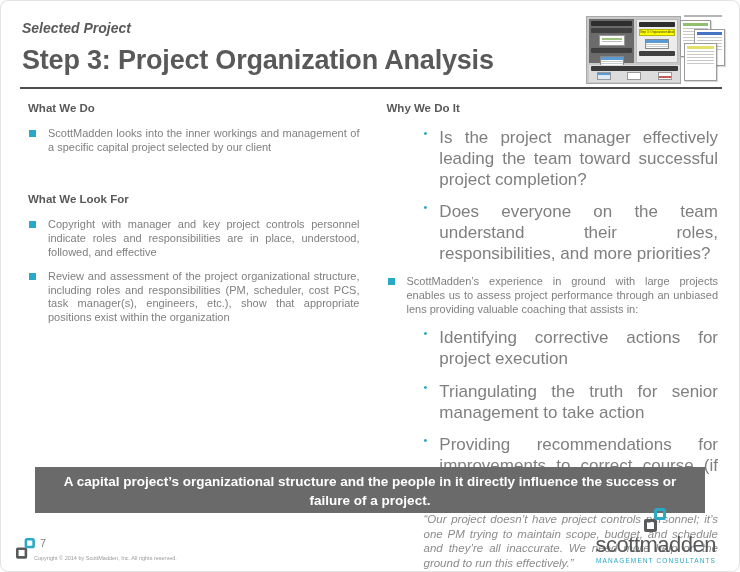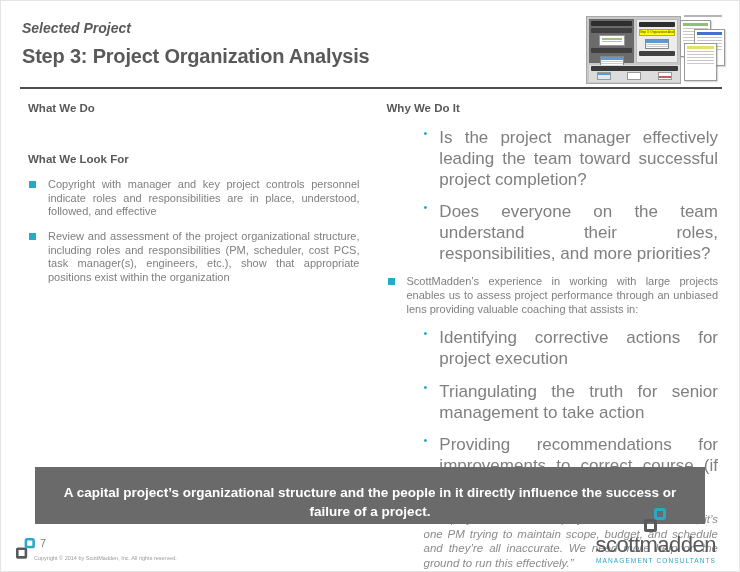--- a/index.html
+++ b/index.html
@@ -1,26 +1,26 @@
 <!DOCTYPE html>
 <html><head>
 <meta charset="utf-8">
 <style>
   * { margin:0; padding:0; box-sizing:border-box; }
   html,body { background:#fff; }
   body { font-family:"Liberation Sans", sans-serif; }
   .slide {
     position:relative; width:740px; height:572px; background:#fff;
-    overflow:hidden; box-shadow: inset 0 0 0 1px #e4e4e4;
+    overflow:hidden; box-shadow: inset 0 0 0 1px #e4e4e4; border-radius: 8px;
   }
 
   
   .header { position:absolute; left:22px; top:20px; right:22px; }
   .eyebrow { font-size:14px; font-weight:bold; font-style:italic; color:#595959; }
-  .title   { font-size:20px; font-weight:bold; color:#595959; margin-top:9px; letter-spacing:-0.2px; }
+  .title   { font-size:27px; font-weight:bold; color:#595959; margin-top:9px; letter-spacing:-0.2px; }
   .title-rule { position:absolute; left:20px; right:18px; top:87px; height:2px; background:#4d4d4d; }
 
   
   .thumb { position:absolute; right:10px; top:13px; width:144px; height:73px; background:#fff; }
   .t-frame { position:absolute; left:0; top:3px; width:95px; height:68px; background:#c9c9c9; border:1px solid #a8a8a8; }
   .t-left  { position:absolute; left:2px; top:2px; width:45px; height:44px; background:#6b6b6b; }
   .t-right { position:absolute; left:49px; top:2px; width:42px; height:44px; background:#ececec; border:1px solid #bbb; }
   .t-bar { height:5px; margin:2px 2px 0 2px; background:#404040; border-radius:1px; }
   .t-bar.dk { background:#2e2e2e; }
   .t-card { width:26px; height:11px; background:#fdfdfd; border:1px solid #999; margin:2px auto 0 auto; }
@@ -59,21 +59,21 @@
   .bullet p { font-size:11px; line-height:1.24; color:#7f7f7f; text-align:justify; }
   .subbullet { display:flex; margin:0 0 11px 37px; }
   .subbullet .dot { flex:0 0 auto; color:#29a9c8; font-size:11px; line-height:1.24; margin-right:12px; }
   .subbullet p { font-size:17px; line-height:1.24; color:#7f7f7f; text-align:justify; }
   .quote { margin:15px 0 0 37px; font-size:11.5px; line-height:1.28; font-style:italic;
            color:#8c8c8c; text-align:justify; }
 
   
   .banner { position:absolute; left:35px; right:35px; top:467px; background:#6a6a6a;
             color:#fff; font-weight:bold; font-size:13.5px; line-height:19px;
-            text-align:center; padding:16px 12px 3px 12px; min-height:42px;
+            text-align:center; padding:5px 12px 3px 12px; min-height:42px;
             display:flex; align-items:center; justify-content:center; }
 
   
   .page-mark { position:absolute; left:16px; top:538px; width:24px; height:24px; }
   .page-num { position:absolute; left:40px; top:537px; font-size:11px; color:#808080; }
   .copyright { position:absolute; left:34px; top:555px; font-size:5.5px; color:#9a9a9a; }
 
   .mark { position:relative; width:24px; height:24px; }
   .mark .mg { position:absolute; left:0; bottom:0; width:13px; height:13px; border:3px solid #58595b; border-radius:2px; }
   .mark .mt { position:absolute; right:2px; top:0; width:12px; height:12px; border:3px solid #29a9c8; border-radius:3px; }
@@ -156,20 +156,24 @@
           <div class="pl"></div>
           <div class="pl"></div>
         </div>
     </div>
   </div>
 
   <div class="columns">
 
     <div class="col">
       <div class="sec-heading">What We Do</div>
+      <div class="bullet">
+        <span class="sq"></span>
+        <p>ScottMadden looks into the inner workings and management of a specific capital project selected by our client</p>
+      </div>
 
       <div class="sec-heading sec-gap">What We Look For</div>
       <div class="bullet">
         <span class="sq"></span>
         <p>Copyright with manager and key project controls personnel indicate roles and responsibilities are in place, understood, followed, and effective</p>
       </div>
       <div class="bullet">
         <span class="sq"></span>
         <p>Review and assessment of the project organizational structure, including roles and responsibilities (PM, scheduler, cost PCS, task manager(s), engineers, etc.), show that appropriate positions exist within the organization</p>
       </div>
@@ -182,21 +186,21 @@
         <span class="dot">•</span>
         <p>Is the project manager effectively leading the team toward successful project completion?</p>
       </div>
       <div class="subbullet">
         <span class="dot">•</span>
         <p>Does everyone on the team understand their roles, responsibilities, and more priorities?</p>
       </div>
 
       <div class="bullet">
         <span class="sq"></span>
-        <p>ScottMadden’s experience in working with large projects enables us to assess project performance through an unbiased lens providing valuable coaching that assists in:</p>
+        <p>ScottMadden’s experience in ground with large projects enables us to assess project performance through an unbiased lens providing valuable coaching that assists in:</p>
       </div>
       <div class="subbullet">
         <span class="dot">•</span>
         <p>Identifying corrective actions for project execution</p>
       </div>
       <div class="subbullet">
         <span class="dot">•</span>
         <p>Triangulating the truth for senior management to take action</p>
       </div>
       <div class="subbullet">

